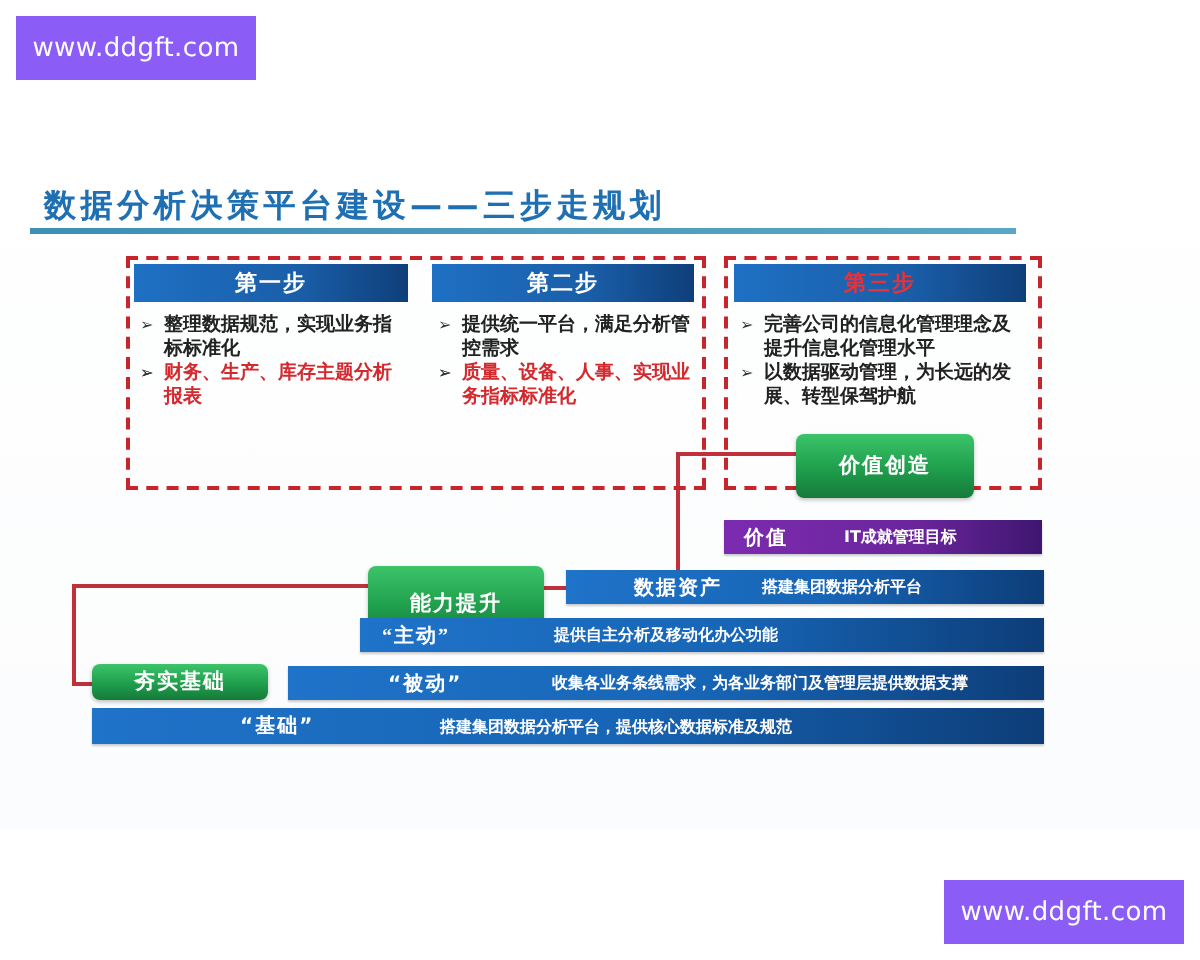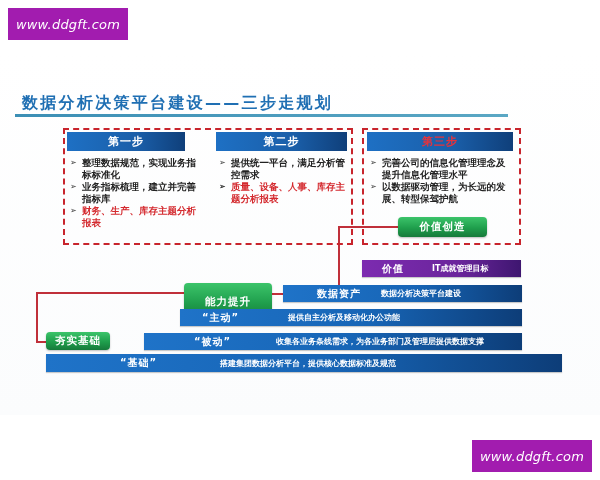--- a/index.html
+++ b/index.html
@@ -1,20 +1,20 @@
 <!DOCTYPE html>
 <html><head>
 <meta charset="utf-8">
 <style>
   html, body { margin:0; padding:0; }
   body { width:600px; height:480px; position:relative; background:#ffffff; overflow:hidden;
          font-family:"DejaVu Sans", "Liberation Sans", sans-serif; }
   .abs { position:absolute; box-sizing:border-box; }
-  .wm { background:#a21caf; color:#ffffff; font-size:13px; display:flex; align-items:center; justify-content:center;
-        font-family:"DejaVu Sans", sans-serif; letter-spacing:0.2px;font-style:italic; }
+  .wm { background:#8b5cf6; color:#ffffff; font-size:13px; display:flex; align-items:center; justify-content:center;
+        font-family:"DejaVu Sans", sans-serif; letter-spacing:0.2px; }
   .slide-bg { left:0; top:55px; width:600px; height:360px; background:linear-gradient(#ffffff, #fbfcfd); }
   .title { left:22px; top:93px; font-size:16px; font-weight:bold; color:#1f6fb3; letter-spacing:2.3px; white-space:nowrap; }
   .title-rule { left:15px; top:114px; width:493px; height:3px; background:linear-gradient(90deg,#3c8fb5,#5aa7c4); }
   .dash { border:2px dashed #c8242c; }
   .hdr { height:19px; background:linear-gradient(90deg,#1e70c4 0%,#1a5ea8 60%,#0f3f7a 100%);
          color:#ffffff; font-size:11px; font-weight:bold; display:flex; align-items:center; justify-content:center; letter-spacing:1px; }
   .hdr.red-text { color:#e8323a; }
   .list { font-size:9.5px; font-weight:bold; line-height:12px; color:#222; }
   .list .item { position:relative; padding-left:12px; margin-bottom:0; }
   .list .item .arrow { position:absolute; left:0; top:0; font-size:8px; color:#333; }
@@ -45,56 +45,56 @@
 <div class="abs line" style="left:272px;top:293px;width:67px;height:1.5px;"></div>
 
 <div class="abs line" style="left:36px;top:292px;width:148px;height:1.5px;"></div>
 <div class="abs line" style="left:36px;top:292px;width:1.5px;height:50px;"></div>
 <div class="abs line" style="left:36px;top:341px;width:10px;height:1.5px;"></div>
 
 <div class="abs dash" style="left:63px;top:128px;width:290px;height:117px;"></div>
 
 <div class="abs dash" style="left:362px;top:128px;width:159px;height:117px;"></div>
 
-<div class="abs hdr" style="left:67px;top:132px;width:118px;font-family:Liberation Serif, serif;">第一步</div>
+<div class="abs hdr" style="left:67px;top:132px;width:137px;font-family:Liberation Serif, serif;">第一步</div>
 <div class="abs list" style="left:70px;top:157px;width:128px;">
   <div class="item"><span class="arrow">➢</span><span>整理数据规范，实现业务指标标准化</span></div>
-  <div class="item"><span class="arrow">➢</span><span>业务指标梳理，建立并完善指标库</span></div>
+  <div class="item"><span class="arrow">➢</span></div>
   <div class="item red"><span class="arrow">➢</span><span>财务、生产、库存主题分析报表</span></div>
 </div>
 
 <div class="abs hdr" style="left:216px;top:132px;width:131px;">第二步</div>
 <div class="abs list" style="left:219px;top:157px;width:128px;">
   <div class="item"><span class="arrow">➢</span><span>提供统一平台，满足分析管控需求</span></div>
   <div class="item"><span class="arrow">➢</span></div>
-  <div class="item red"><span class="arrow">➢</span><span>质量、设备、人事、库存主题分析报表</span></div>
+  <div class="item red"><span class="arrow">➢</span><span>质量、设备、人事、实现业务指标标准化</span></div>
 </div>
 
 <div class="abs hdr red-text" style="left:367px;top:132px;width:146px;">第三步</div>
 <div class="abs list" style="left:370px;top:157px;width:142px;">
   <div class="item"><span class="arrow">➢</span><span>完善公司的信息化管理理念及提升信息化管理水平</span></div>
   <div class="item"><span class="arrow">➢</span><span>以数据驱动管理，为长远的发展、转型保驾护航</span></div>
 </div>
 
-<div class="abs green" style="left:398px;top:217px;width:89px;height:20px;text-align:right;">价值创造</div>
+<div class="abs green" style="left:398px;top:217px;width:89px;height:32px;text-align:right;">价值创造</div>
 <div class="abs green" style="left:184px;top:283px;width:88px;height:37px;">能力提升</div>
-<div class="abs green" style="left:46px;top:332px;width:64px;height:18px;">夯实基础</div>
+<div class="abs green" style="left:46px;top:332px;width:88px;height:18px;">夯实基础</div>
 
 <div class="abs bar purple" style="left:362px;top:260px;width:159px;height:17px;">
-  <span class="k" style="margin-left:20px;width:50px;">价值</span>
+  <span class="k" style="margin-left:10px;width:50px;">价值</span>
   <span class="v">IT成就管理目标</span>
 </div>
 <div class="abs bar" style="left:283px;top:285px;width:239px;height:17px;">
   <span class="k" style="margin-left:34px;width:64px;">数据资产</span>
-  <span class="v">数据分析决策平台建设</span>
+  <span class="v">搭建集团数据分析平台</span>
 </div>
 <div class="abs bar" style="left:180px;top:309px;width:342px;height:17px;">
-  <span class="k" style="margin-left:22px;width:86px;">“主动”</span>
+  <span class="k" style="margin-left:11px;width:86px;font-family:Liberation Serif, serif;">“主动”</span>
   <span class="v">提供自主分析及移动化办公功能</span>
 </div>
 <div class="abs bar" style="left:144px;top:333px;width:378px;height:17px;">
   <span class="k" style="margin-left:50px;width:82px;">“被动”</span>
   <span class="v">收集各业务条线需求，为各业务部门及管理层提供数据支撑</span>
 </div>
-<div class="abs bar" style="left:46px;top:354px;width:516px;height:18px;">
+<div class="abs bar" style="left:46px;top:354px;width:476px;height:18px;">
   <span class="k" style="margin-left:74px;width:100px;">“基础”</span>
   <span class="v">搭建集团数据分析平台，提供核心数据标准及规范</span>
 </div>
 
 </body></html>

